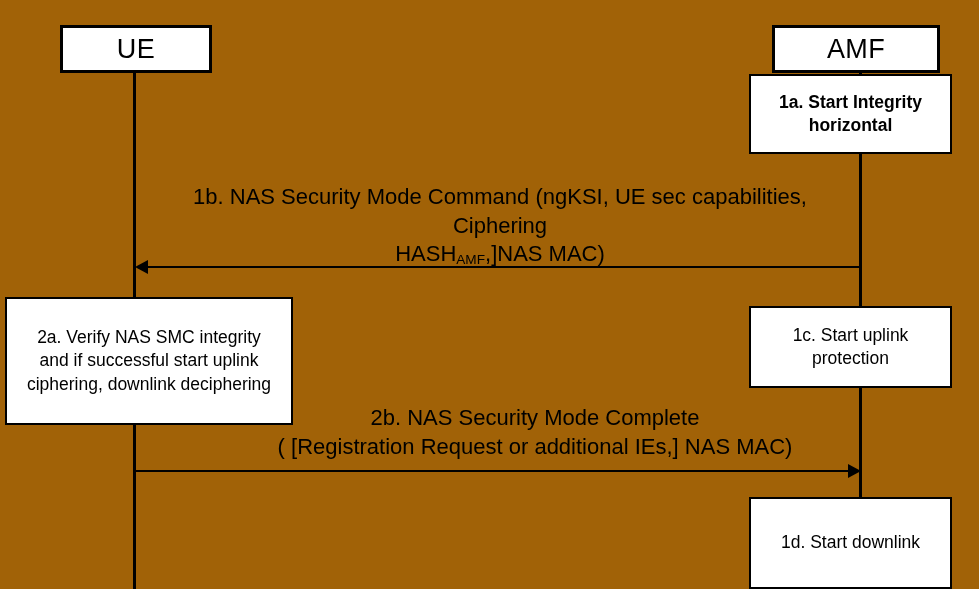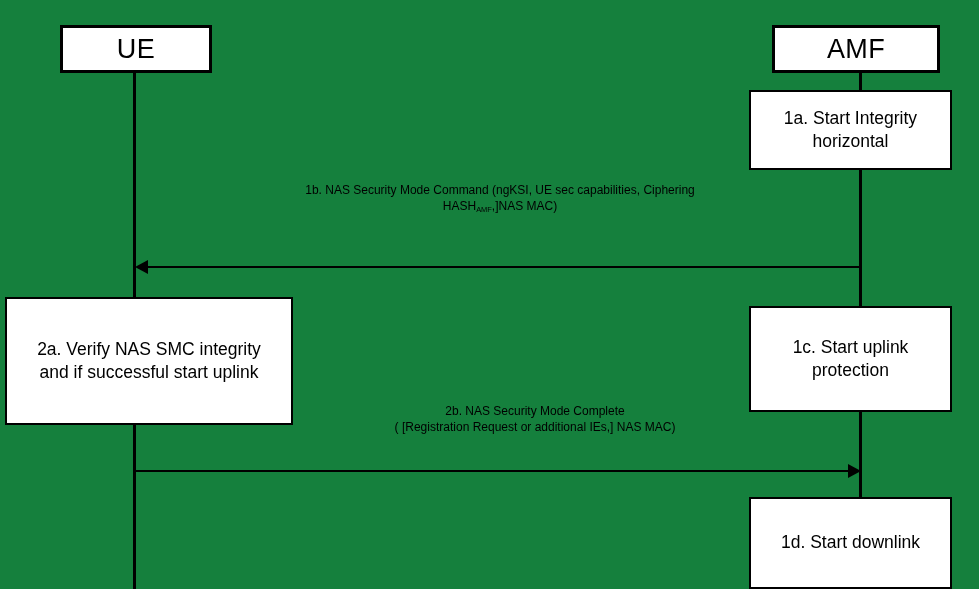--- a/index.html
+++ b/index.html
@@ -9,21 +9,21 @@
     background: #ffffff;
   }
   body {
     font-family: "Liberation Sans", sans-serif;
     color: #000000;
   }
   #canvas {
     position: relative;
     width: 979px;
     height: 589px;
-    background: #15803d;
+    background: #a16207;
     overflow: hidden;
   }
 
   
   .lifeline {
     position: absolute;
     width: 3px;
     background: #000000;
   }
 
@@ -80,21 +80,21 @@
     border-right: 13px solid #000000;
   }
   .arrowhead.right {
     border-left: 13px solid #000000;
   }
 
   
   .msg-label {
     position: absolute;
     text-align: center;
-    font-size: 12px;
+    font-size: 22px;
     line-height: 1.30;
     color: #000000;
   }
   .msg-label sub {
     font-size: 0.62em;
     vertical-align: -0.22em;
   }
 </style>
 </head>
 <body>
@@ -105,45 +105,46 @@
   <div class="lifeline" style="left:859px; top:72px; height:517px;"></div>
 
   <div class="actor-box" style="left:60px; top:25px; width:152px; height:48px;">
     <span class="actor-label">UE</span>
   </div>
 
   <div class="actor-box" style="left:772px; top:25px; width:168px; height:48px;">
     <span class="actor-label">AMF</span>
   </div>
 
-  <div class="action-box" style="left:749px; top:90px; width:203px; height:80px;">
+  <div class="action-box" style="left:749px; top:74px; width:203px; height:80px;font-weight:bold;">
     <div class="action-text">
       <div>1a. Start Integrity</div>
       <div>horizontal</div>
     </div>
   </div>
 
   <div class="msg-label" style="left:150px; top:183px; width:700px;">
     <div>1b. NAS Security Mode Command (ngKSI, UE sec capabilities, Ciphering</div>
     <div>
       <span>HASH</span><sub>AMF</sub><span>,]NAS MAC)</span>
     </div>
   </div>
 
   <div class="msg-line" style="left:140px; top:266px; width:719px;"></div>
   <div class="arrowhead left" style="left:135px; top:260px;"></div>
 
   <div class="action-box" style="left:5px; top:297px; width:288px; height:128px;">
     <div class="action-text">
       <div>2a. Verify NAS SMC integrity</div>
       <div>and if successful start uplink</div>
+      <div>ciphering, downlink deciphering</div>
     </div>
   </div>
 
-  <div class="action-box" style="left:749px; top:306px; width:203px; height:106px;">
+  <div class="action-box" style="left:749px; top:306px; width:203px; height:82px;">
     <div class="action-text">
       <div>1c. Start uplink</div>
       <div>protection</div>
     </div>
   </div>
 
   <div class="msg-label" style="left:225px; top:404px; width:620px;">
     <div>2b. NAS Security Mode Complete</div>
     <div>( [Registration Request or additional IEs,] NAS MAC)</div>
   </div>

